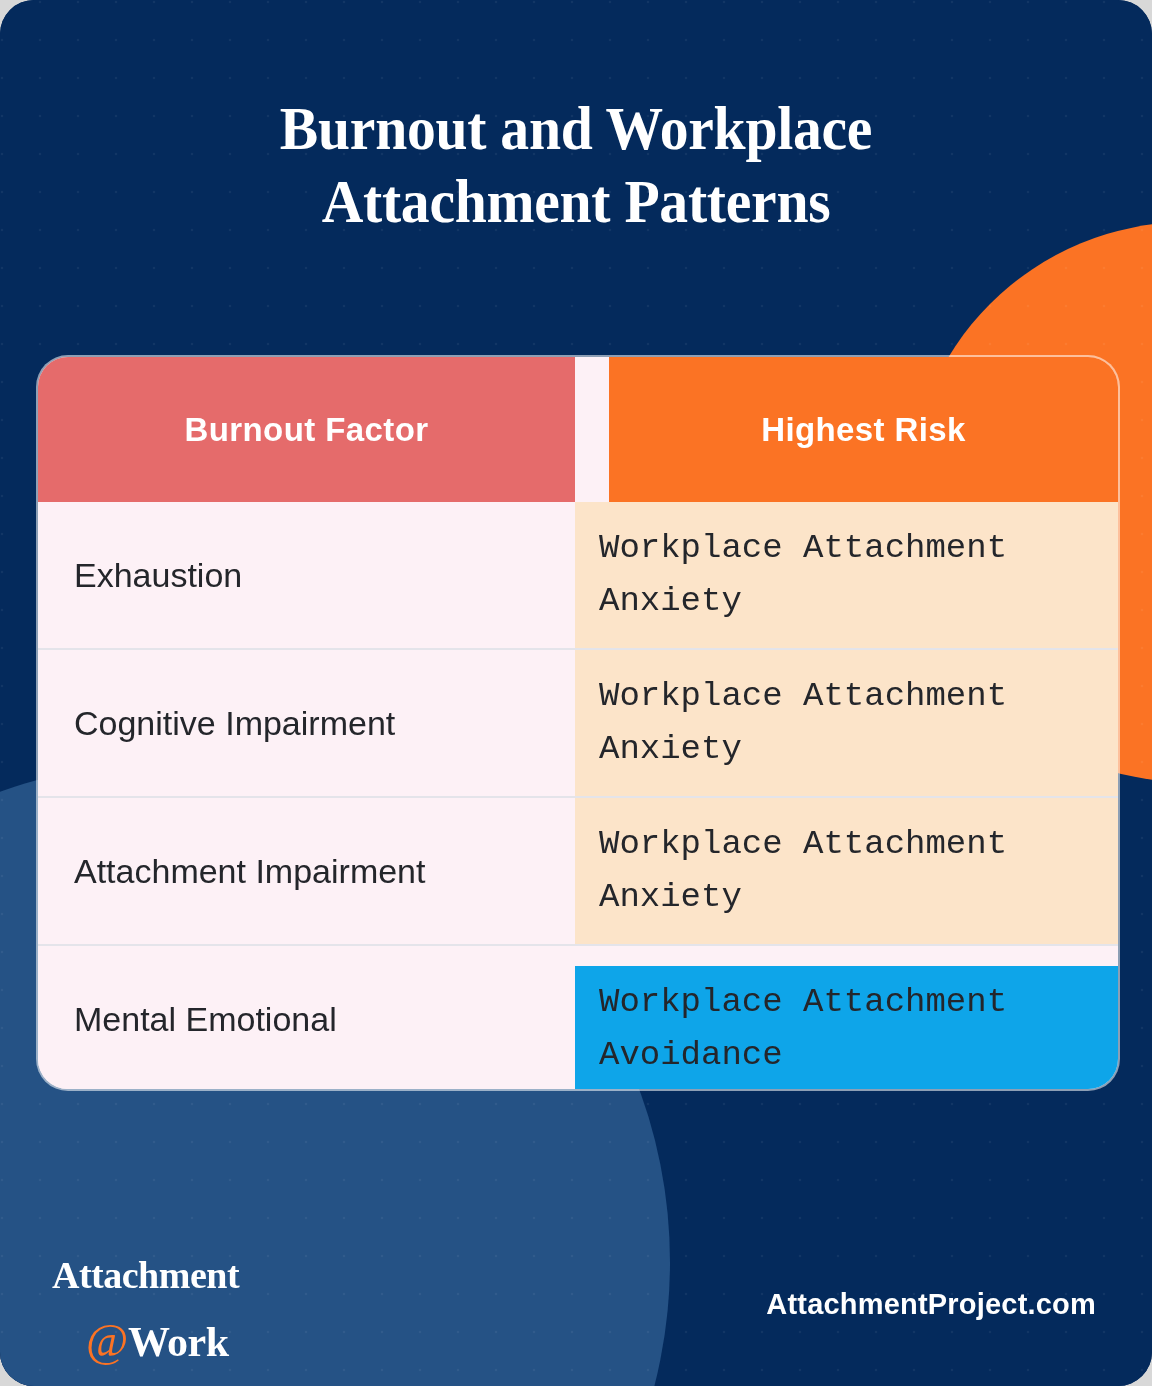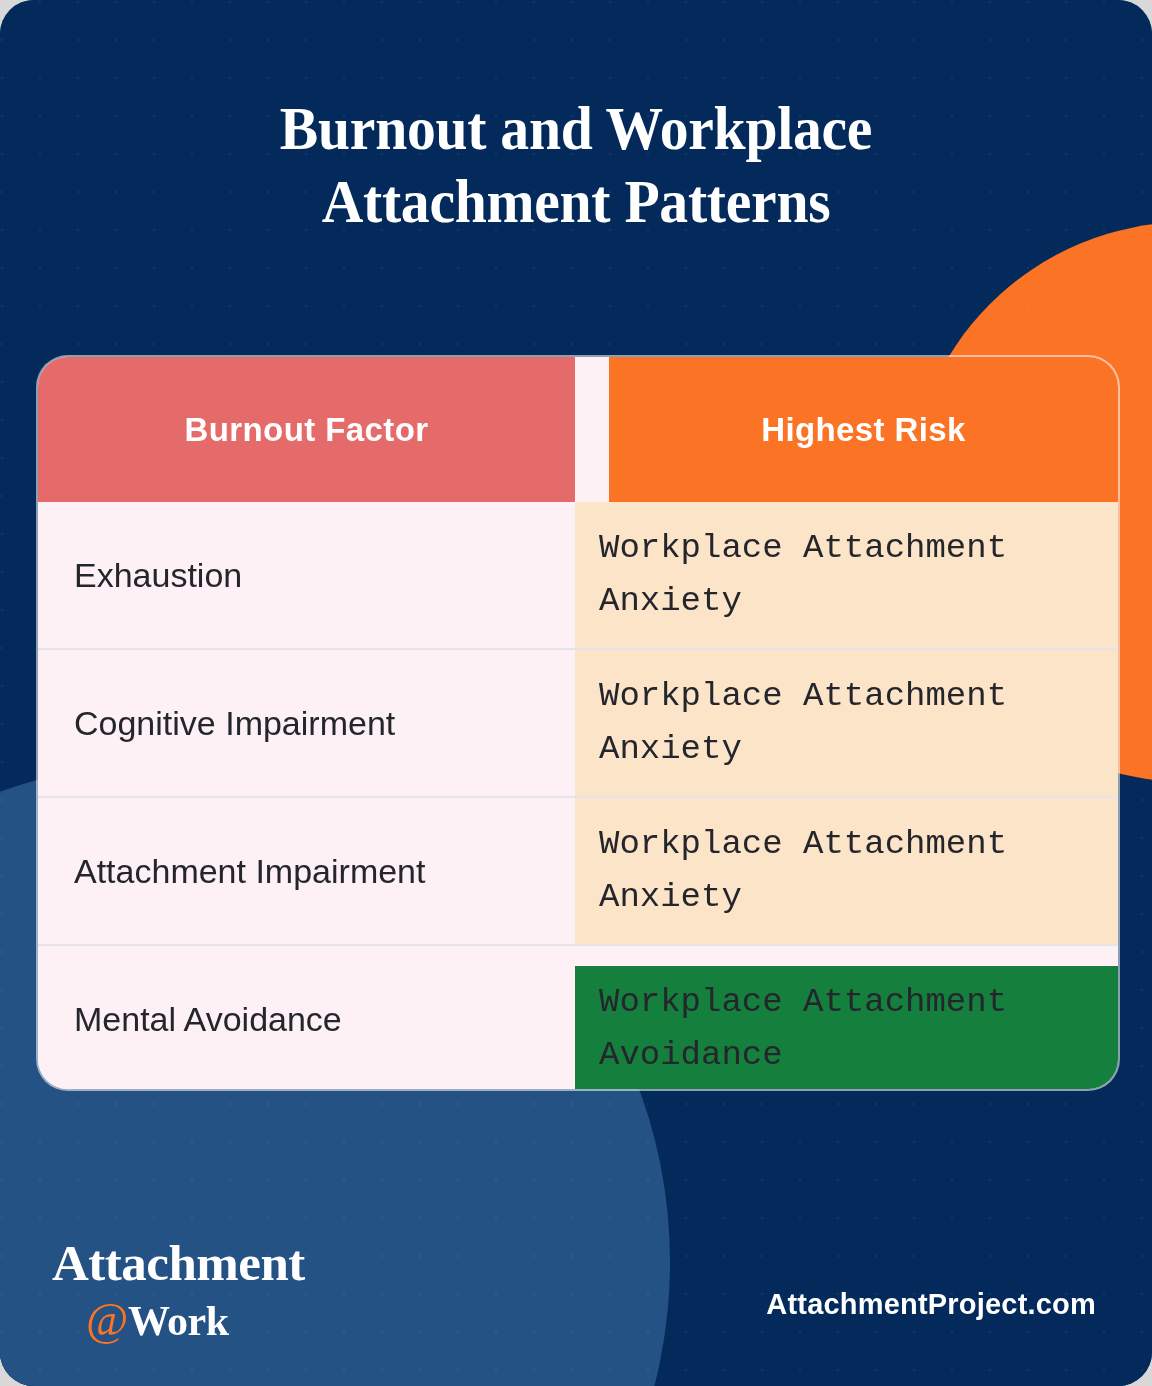--- a/index.html
+++ b/index.html
@@ -130,21 +130,21 @@
   .body-row { height: 146px; }
   .body-row .cell-left {
     background: #FDF1F6;
     padding-left: 20px;
   }
   .body-row .cell-right {
     background: #FCE4C9;
     font-family: Liberation Mono, monospace;
   }
   .body-row.highlight .cell-right {
-    background: #15803d;
+    background: #0ea5e9;
     margin-top: 20px;
   }
 
   .rowsep {
     height: 2px;
     width: 100%;
     display: flex;
   }
   .rowsep .sep-l {
     width: 537px;
@@ -176,29 +176,30 @@
   .logo {
     position: absolute;
     left: 52px;
     top: 1238px;
     color: #ffffff;
     font-family: "Liberation Serif", "DejaVu Serif", serif;
     font-weight: 700;
     line-height: 1.0;
   }
   .logo-line1 {
-    font-size: 51px;
+    font-size: 38px;
     letter-spacing: -0.5px;
     display: block;
+    margin-top: 18px;
   }
   .logo-line2 {
     font-size: 42px;
     letter-spacing: -0.5px;
     display: block;
-    margin-top: 8px;
+    margin-top: 24px;
     padding-left: 34px;
   }
   .logo-at {
     color: #FB7324;
     font-family: "Liberation Serif", "DejaVu Serif", serif;
     font-weight: 400;
     font-size: 46px;
   }
 
   .site-url {
@@ -269,21 +270,21 @@
         <span class="risk-text">Workplace Attachment Anxiety</span>
       </div>
     </div>
     <div class="rowsep">
         <div class="sep-l"></div>
         <div class="sep-r"></div>
       </div>
 
     <div class="trow body-row highlight">
       <div class="cell-left">
-        <span class="factor-text">Mental Avoidance</span>
+        <span class="factor-text">Mental Emotional</span>
       </div>
       <div class="cell-right">
         <span class="risk-text">Workplace Attachment Avoidance</span>
       </div>
     </div>
 
   </div>
 
   <div class="logo">
     <span class="logo-line1">Attachment</span>

